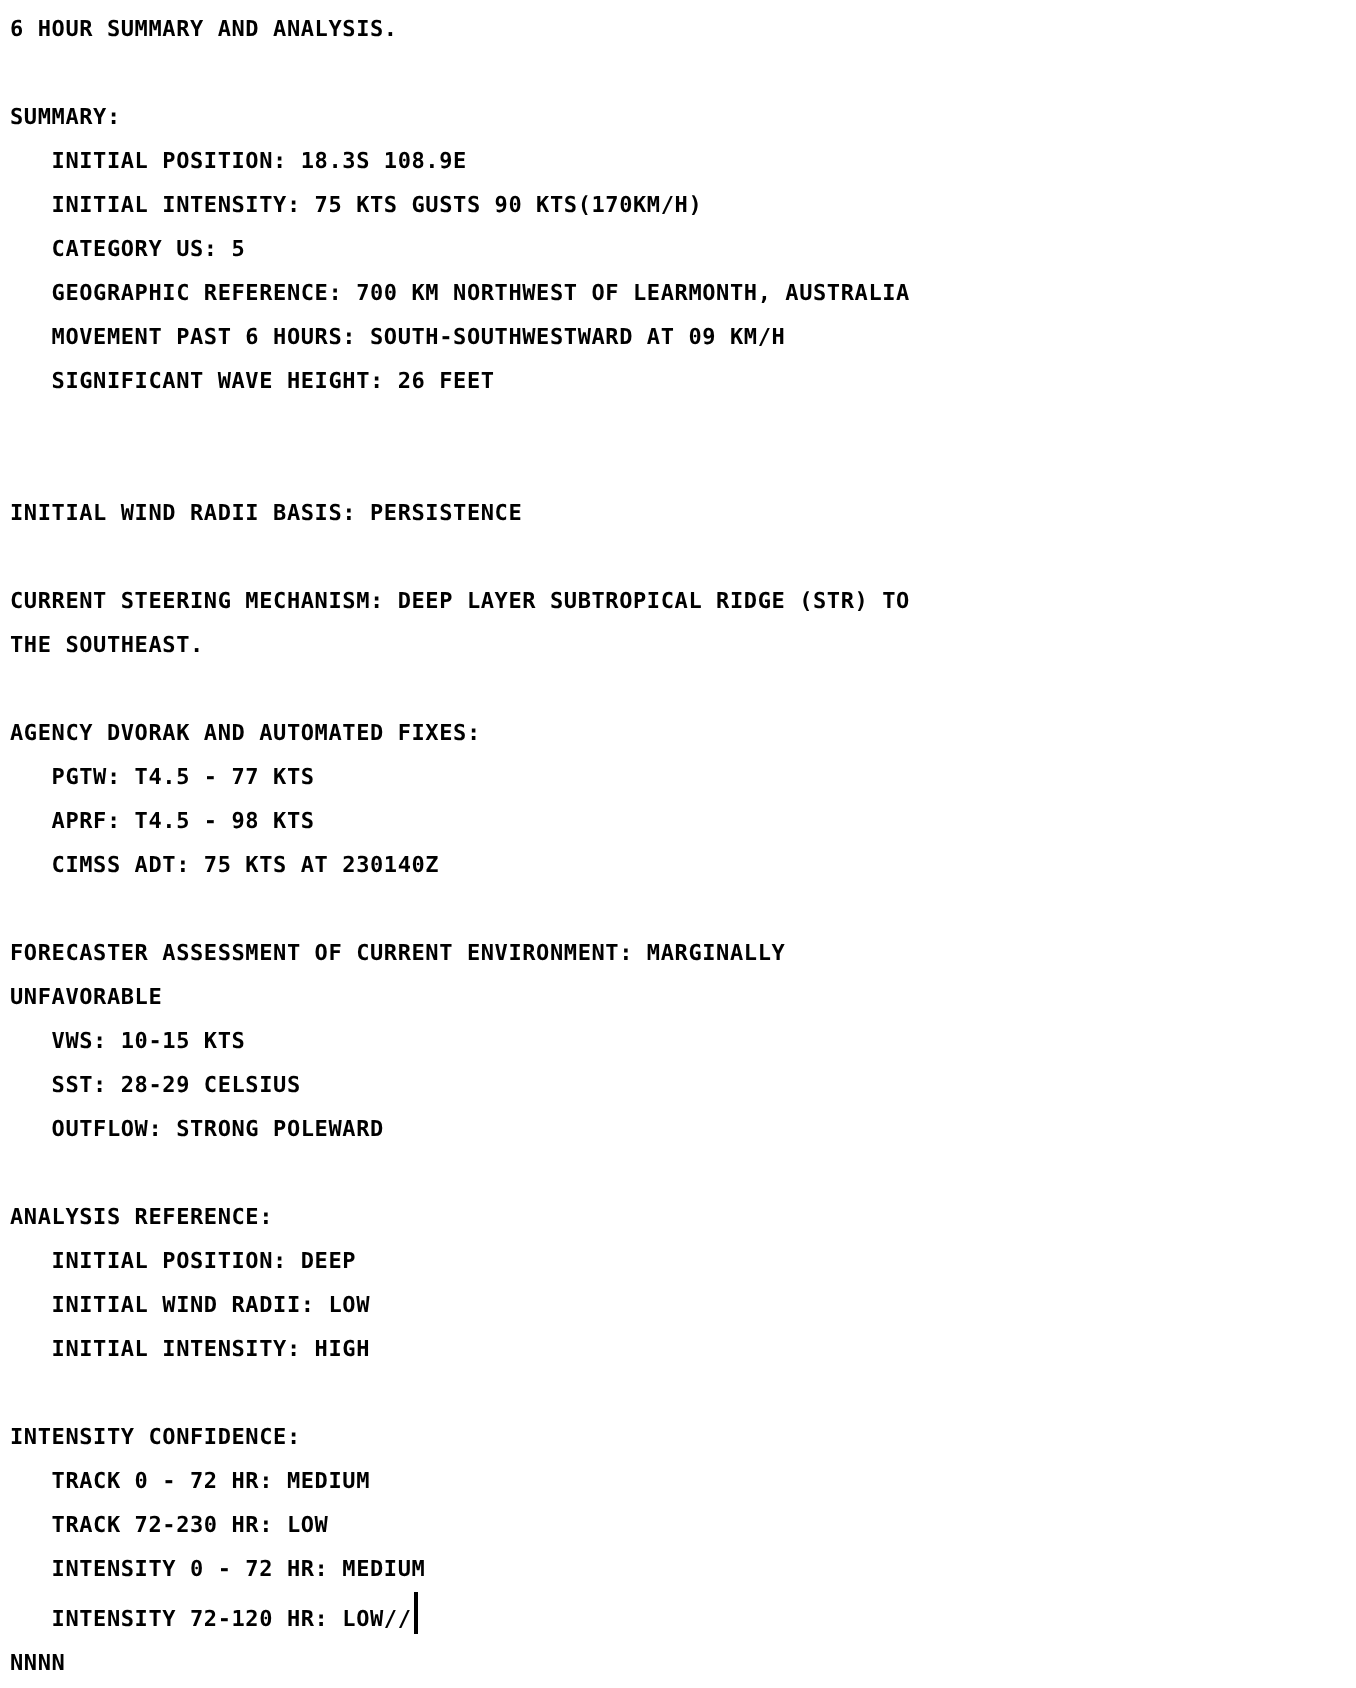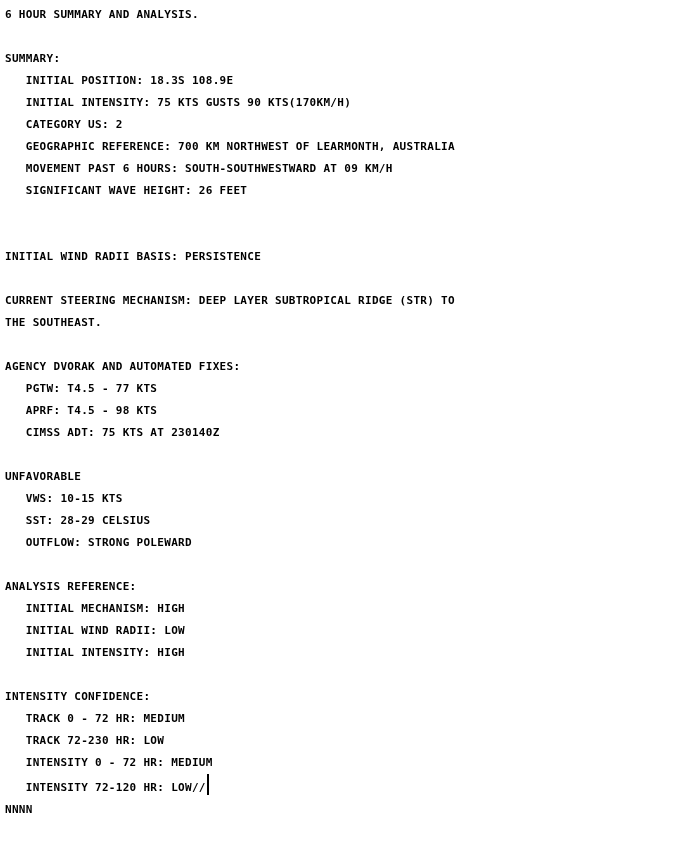--- a/index.html
+++ b/index.html
@@ -40,43 +40,44 @@
 </style>
 </head>
 <body>
 
 <div class="bulletin">
   <div class="line">6 HOUR SUMMARY AND ANALYSIS.</div>
   <div class="line"></div>
   <div class="line">SUMMARY:</div>
   <div class="line">   INITIAL POSITION: 18.3S 108.9E</div>
   <div class="line">   INITIAL INTENSITY: 75 KTS GUSTS 90 KTS(170KM/H)</div>
-  <div class="line">   CATEGORY US: 2</div>
+  <div class="line">   CATEGORY US: 5</div>
   <div class="line">   GEOGRAPHIC REFERENCE: 700 KM NORTHWEST OF LEARMONTH, AUSTRALIA</div>
   <div class="line">   MOVEMENT PAST 6 HOURS: SOUTH-SOUTHWESTWARD AT 09 KM/H</div>
   <div class="line">   SIGNIFICANT WAVE HEIGHT: 26 FEET</div>
   <div class="line"></div>
   <div class="line"></div>
   <div class="line">INITIAL WIND RADII BASIS: PERSISTENCE</div>
   <div class="line"></div>
   <div class="line">CURRENT STEERING MECHANISM: DEEP LAYER SUBTROPICAL RIDGE (STR) TO</div>
   <div class="line">THE SOUTHEAST.</div>
   <div class="line"></div>
   <div class="line">AGENCY DVORAK AND AUTOMATED FIXES:</div>
   <div class="line">   PGTW: T4.5 - 77 KTS</div>
   <div class="line">   APRF: T4.5 - 98 KTS</div>
   <div class="line">   CIMSS ADT: 75 KTS AT 230140Z</div>
   <div class="line"></div>
+  <div class="line">FORECASTER ASSESSMENT OF CURRENT ENVIRONMENT: MARGINALLY</div>
   <div class="line">UNFAVORABLE</div>
   <div class="line">   VWS: 10-15 KTS</div>
   <div class="line">   SST: 28-29 CELSIUS</div>
   <div class="line">   OUTFLOW: STRONG POLEWARD</div>
   <div class="line"></div>
   <div class="line">ANALYSIS REFERENCE:</div>
-  <div class="line">   INITIAL MECHANISM: HIGH</div>
+  <div class="line">   INITIAL POSITION: DEEP</div>
   <div class="line">   INITIAL WIND RADII: LOW</div>
   <div class="line">   INITIAL INTENSITY: HIGH</div>
   <div class="line"></div>
   <div class="line">INTENSITY CONFIDENCE:</div>
   <div class="line">   TRACK 0 - 72 HR: MEDIUM</div>
   <div class="line">   TRACK 72-230 HR: LOW</div>
   <div class="line">   INTENSITY 0 - 72 HR: MEDIUM</div>
   <div class="line"><span>   INTENSITY 72-120 HR: LOW//</span><span class="caret"></span></div>
   <div class="line">NNNN</div>
 </div>

